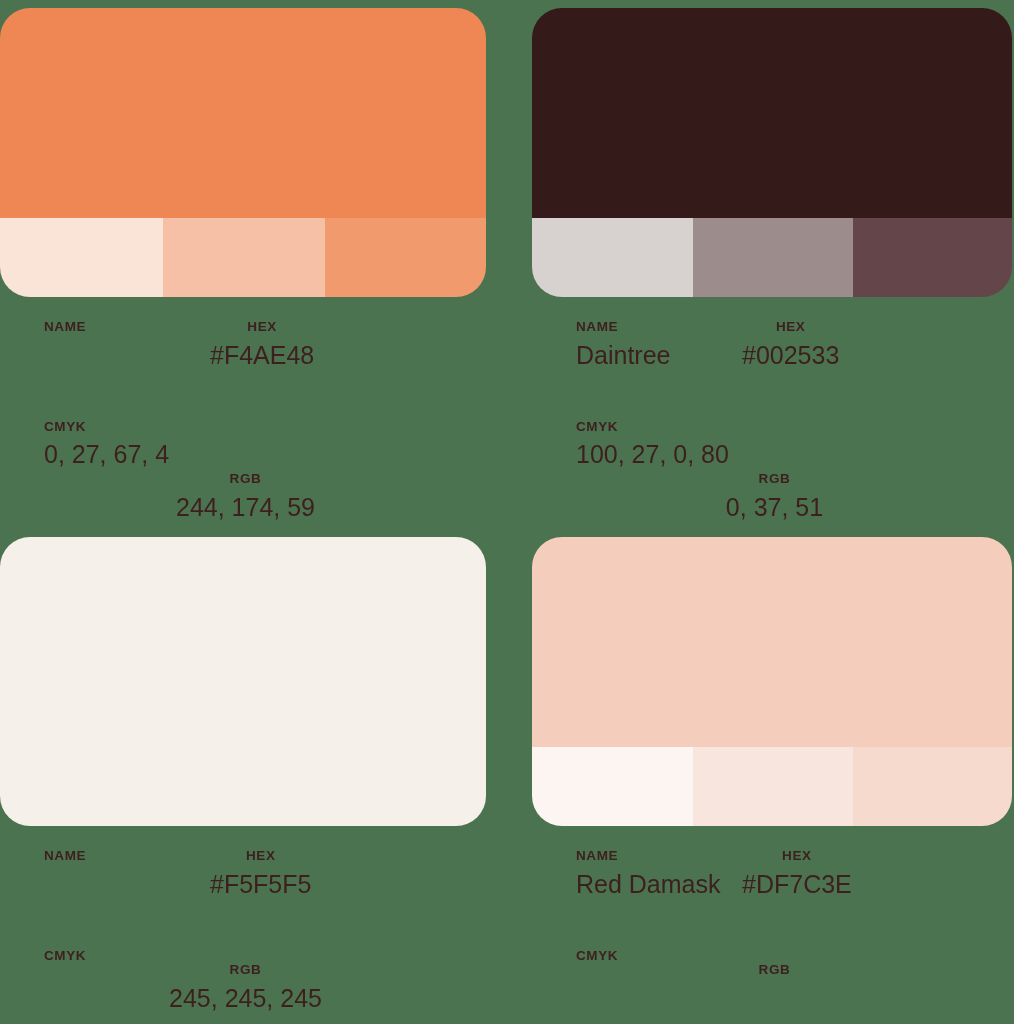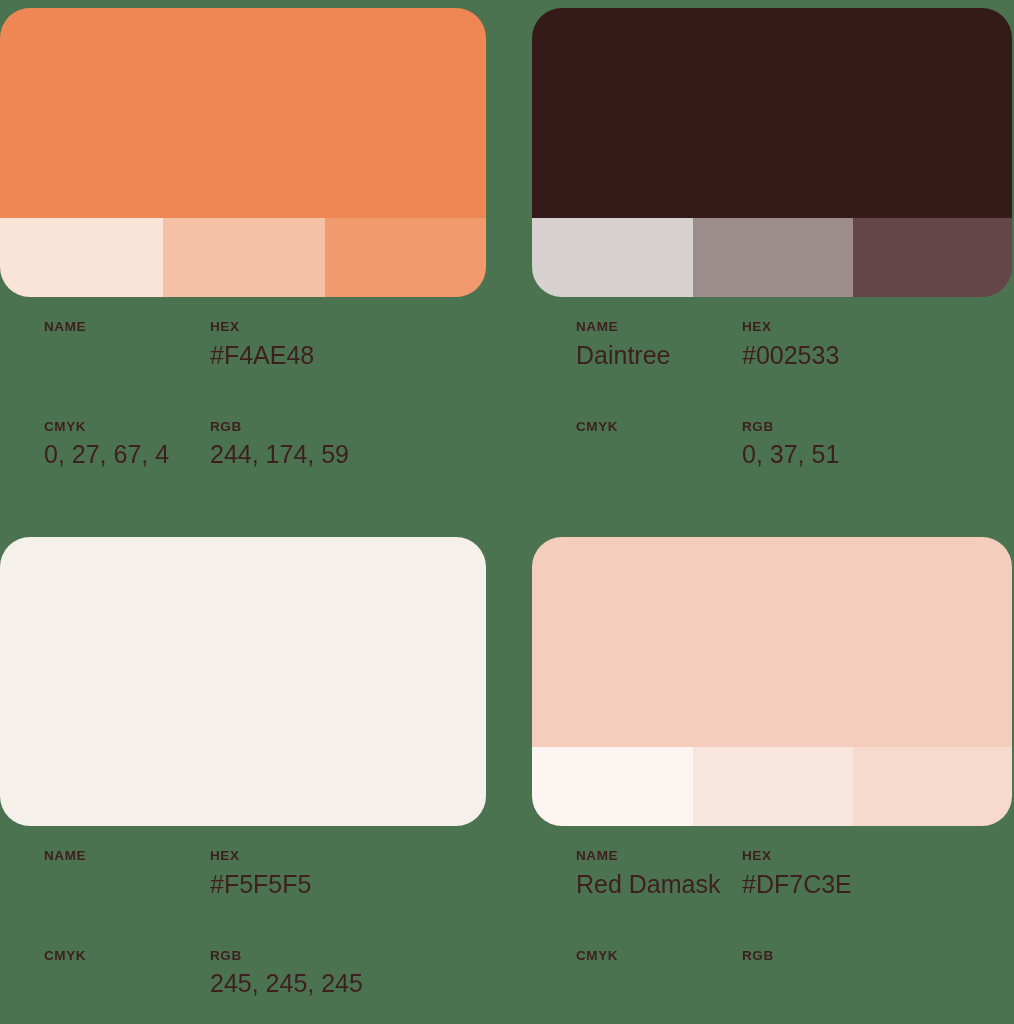--- a/index.html
+++ b/index.html
@@ -41,24 +41,24 @@
   .tint-band.b3 { width:33.13%; }
 
   .swatch-meta {
     position:absolute;
     top:312px;
     left:0;
     width:100%;
     color:#3D1F1F;
   }
   .meta-row { display:flex; }
-  .meta-row.row-2 { margin-top:47px; }
+  .meta-row.row-2 { margin-top:47px;flex-direction:column; }
   .meta-cell { }
   .meta-cell.c-name { width:205px; padding-left:44px; }
-  .meta-cell.c-val  { padding-left:5px; }
+  .meta-cell.c-val  { padding-left:5px;text-align:center; }
   .meta-label {
     font-size:13.5px;
     font-weight:bold;
     letter-spacing:0.6px;
     line-height:1.1;
     text-transform:uppercase;
   }
   .meta-value {
     font-size:25px;
     line-height:1.35;
@@ -119,20 +119,21 @@
           <div class="meta-value">Daintree</div>
         </div>
         <div class="meta-cell c-val">
           <div class="meta-label">HEX</div>
           <div class="meta-value">#002533</div>
         </div>
       </div>
       <div class="meta-row row-2">
         <div class="meta-cell c-name">
           <div class="meta-label">CMYK</div>
+          <div class="meta-value">100, 27, 0, 80</div>
         </div>
         <div class="meta-cell c-val">
           <div class="meta-label">RGB</div>
           <div class="meta-value">0, 37, 51</div>
         </div>
       </div>
     </div>
   </div>
 
   <div class="swatch-card-wrap col-left row-bottom">

